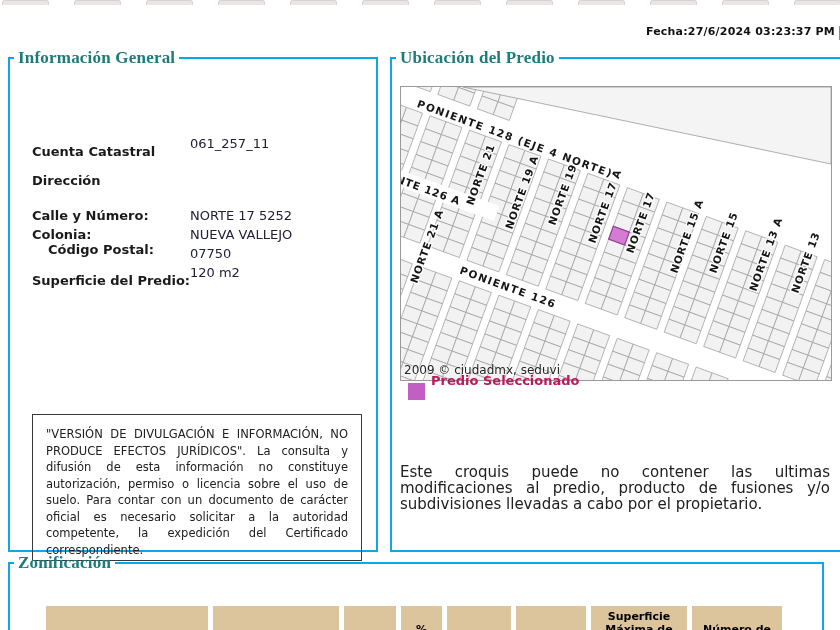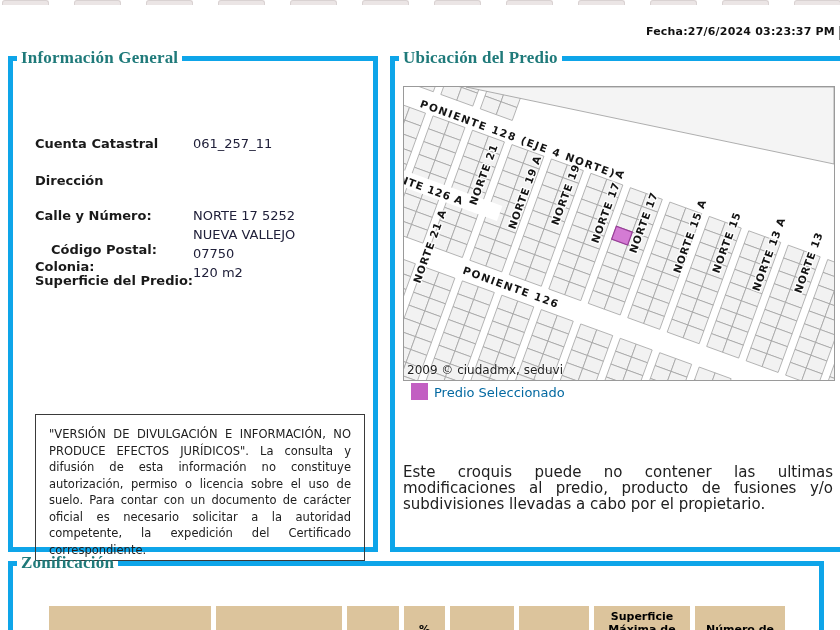--- a/index.html
+++ b/index.html
@@ -6,21 +6,21 @@
   body{
     width:840px;height:630px;overflow:hidden;background:#fff;position:relative;
     font-family:"DejaVu Sans","Liberation Sans",sans-serif;color:#1a1a1a;
   }
   
   .top-tab{position:absolute;top:0;height:5px;width:47px;background:#ebe5e5;
     border:1px solid #d9d2d2;border-bottom:none;border-radius:3px 3px 0 0;box-sizing:border-box;}
   .fecha{position:absolute;top:25px;right:5px;font-size:11px;font-weight:bold;color:#111;letter-spacing:0.2px;}
   .edge-bar{position:absolute;top:26px;right:0;width:1px;height:14px;background:#888;}
 
-  fieldset{position:absolute;margin:0;padding:0;border:5px solid #0ea5e9;background:#fff;}
+  fieldset{position:absolute;margin:0;padding:0;border:2px solid #0ea5e9;background:#fff;}
   legend{
     font-family:"Liberation Serif","DejaVu Serif",serif;font-weight:bold;font-size:17px;
     color:#1f7a7a;padding:0 4px;margin-left:4px;letter-spacing:0.2px;
   }
   #fs-general{left:8px;top:48px;width:370px;height:504px;box-sizing:border-box;}
   #fs-ubicacion{left:390px;top:48px;width:468px;height:504px;box-sizing:border-box;}
   #fs-zonificacion{left:8px;top:553px;width:816px;height:150px;box-sizing:border-box;}
 
   .fld-label{position:absolute;left:22px;font-size:13px;font-weight:bold;white-space:nowrap;}
   .fld-value{position:absolute;left:180px;font-size:13px;color:#20203a;white-space:nowrap;}
@@ -31,21 +31,21 @@
     text-align:justify;color:#202020;
   }
 
   #croquis{position:absolute;left:8px;top:18px;width:430px;height:293px;background:#fff;border:1px solid #9a9a9a;}
   .maplabel{font:700 10.5px "DejaVu Sans","Liberation Sans",sans-serif;fill:#141414;letter-spacing:0.8px;
     paint-order:stroke;stroke:#ffffff;stroke-width:2.5px;stroke-linejoin:round;}
   .maplabel-wide{letter-spacing:1.4px;}
   .map-copyright{position:absolute;left:12px;top:295px;font-size:12px;color:#222;
     text-shadow:0 0 2px #fff,0 0 2px #fff;white-space:nowrap;}
   .map-legend-swatch{position:absolute;left:16px;top:315px;width:17px;height:17px;}
-  .map-legend-label{position:absolute;left:39px;top:317px;font-size:13px;color:#0369a1;white-space:nowrap;}
+  .map-legend-label{position:absolute;left:39px;top:305px;font-size:13px;color:#be185d;white-space:nowrap;font-weight:bold;}
   .map-note{position:absolute;left:8px;top:396px;width:430px;font-size:15px;line-height:16px;
     text-align:justify;color:#202020;}
 
   .zon-table{position:absolute;left:36px;top:33px;display:flex;gap:5px;}
   .zon-cell{
     height:46px;display:flex;align-items:flex-end;justify-content:center;text-align:center;
     font-size:11px;font-weight:bold;line-height:13px;color:#000;
     padding-bottom:3px;box-sizing:border-box;
   }
 </style>
@@ -66,26 +66,26 @@
     <div class="top-tab" style="left: 722px;"></div>
     <div class="top-tab" style="left: 794px;"></div>
   </div>
 
 <div class="fecha">Fecha:27/6/2024 03:23:37 PM</div>
 <div class="edge-bar"></div>
 
 <fieldset id="fs-general">
   <legend>Información General</legend>
   <div id="general-fields">
-      <div class="fld-label" style="top: 68px;">Cuenta Catastral</div>
+      <div class="fld-label" style="top: 76px;">Cuenta Catastral</div>
       <div class="fld-value" style="top: 68px;">061_257_11</div>
       <div class="fld-label" style="top: 105px;">Dirección</div>
       <div class="fld-label" style="top: 140px;">Calle y Número:</div>
       <div class="fld-value" style="top: 140px;">NORTE 17 5252</div>
-      <div class="fld-label" style="top: 159px; margin-top: 32px;">Colonia:</div>
+      <div class="fld-label" style="top: 159px;">Colonia:</div>
       <div class="fld-value" style="top: 159px;">NUEVA VALLEJO</div>
       <div class="fld-label" style="top: 174px; margin-left: 16px;">Código Postal:</div>
       <div class="fld-value" style="top: 178px;">07750</div>
       <div class="fld-label" style="top: 197px; margin-top: 8px;">Superficie del Predio:</div>
       <div class="fld-value" style="top: 197px;">120 m2</div>
     </div>
   <div class="disclaimer">"VERSIÓN DE DIVULGACIÓN E INFORMACIÓN, NO PRODUCE EFECTOS JURÍDICOS". La consulta y difusión de esta información no constituye autorización, permiso o licencia sobre el uso de suelo. Para contar con un documento de carácter oficial es necesario solicitar a la autoridad competente, la expedición del Certificado correspondiente.</div>
 </fieldset>
 
 <fieldset id="fs-ubicacion">

